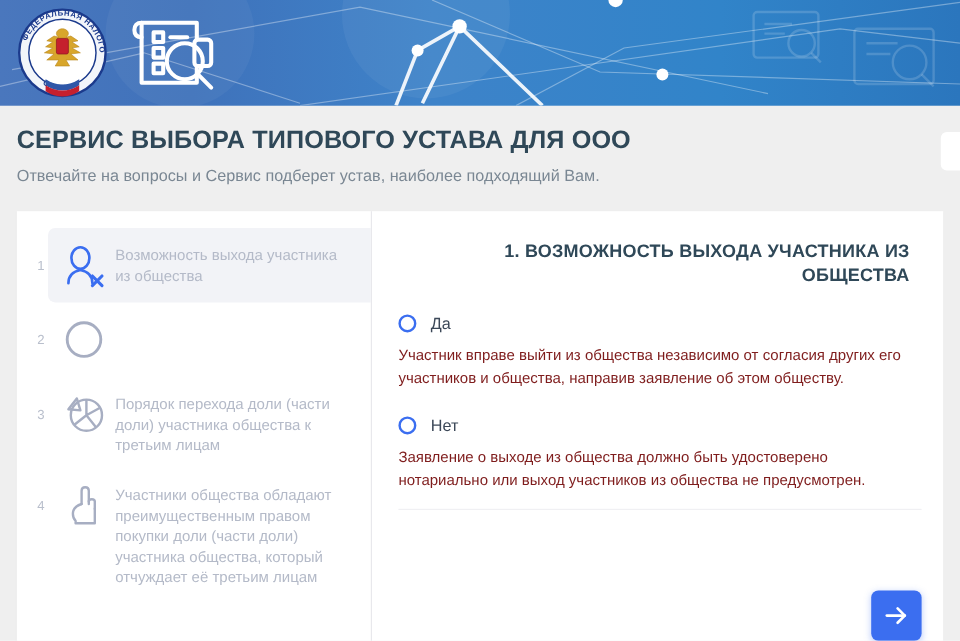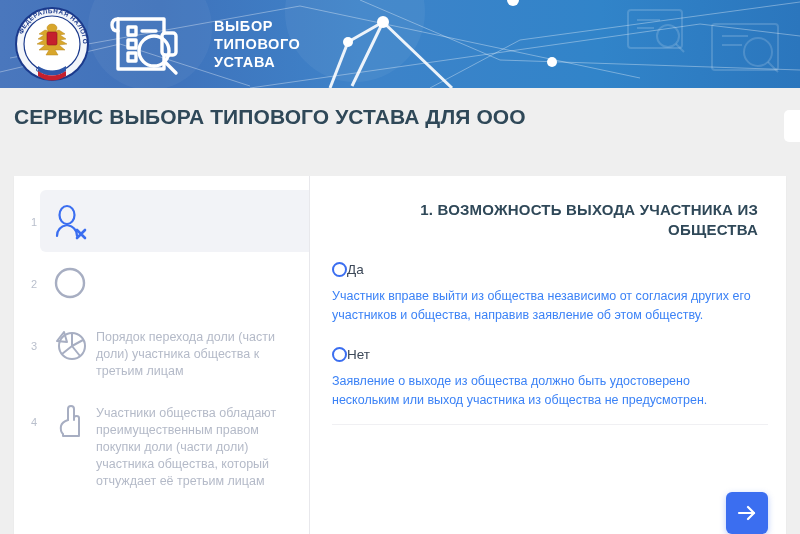--- a/index.html
+++ b/index.html
@@ -185,38 +185,39 @@
     color: #2f4858;
     letter-spacing: 0.2px;
     line-height: 20px;
     text-transform: uppercase;
     text-align: right;
   }
   .option { margin-top: 22px; }
   .option-head {
     display: flex;
     align-items: center;
+    gap: 12px;
   }
   .radio {
     width: 15px;
     height: 15px;
     border: 2px solid #3b6ef0;
     border-radius: 50%;
     flex: 0 0 15px;
     background: #fff;
   }
   .option-label {
     font-size: 13.5px;
     color: #3c4858;
   }
   .option-desc {
     margin-top: 10px;
     font-size: 12.5px;
     line-height: 19px;
-    color: #3b82f6;
+    color: #7f1d1d;
     max-width: 440px;
   }
   .divider {
     position: absolute;
     left: 22px;
     right: 18px;
     top: 248px;
     height: 1px;
     background: #f0f0f3;
   }
@@ -327,48 +328,45 @@
         <rect x="22" y="16" width="8" height="8"></rect>
         <rect x="22" y="29" width="8" height="8"></rect>
         <rect x="22" y="42" width="8" height="8"></rect>
         <line x1="36" y1="20" x2="50" y2="20"></line>
         <rect x="56" y="22" width="14" height="22" rx="3"></rect>
         <circle cx="48" cy="40" r="15" fill="none"></circle>
         <line x1="59" y1="51" x2="70" y2="62"></line>
       </svg>
     </div>
 
-    <div class="banner-title">
-      <div>ВЫБОР</div>
-      <div>ТИПОВОГО</div>
-      <div>УСТАВА</div>
-    </div>
   </div>
 </div>
 
 <div class="titleblock">
   <div class="page-title">СЕРВИС ВЫБОРА ТИПОВОГО УСТАВА ДЛЯ ООО</div>
+  <div class="page-sub">Отвечайте на вопросы и Сервис подберет устав, наиболее подходящий Вам.</div>
 </div>
 
 <div class="edge-chip"></div>
 
 <div class="card">
 
   <div class="sidebar">
 
     <div class="step active">
       <div class="hl"></div>
       <div class="step-num">1</div>
       <div class="step-icon">
         <svg width="34" height="36" viewBox="0 0 34 36" fill="none" stroke="#3b6ef0" stroke-width="2.2" stroke-linecap="round" stroke-linejoin="round">
           <ellipse cx="14" cy="11" rx="7.5" ry="9"></ellipse>
           <path d="M4 32 q0 -9 10 -11 q10 2 10 11"></path>
           <path d="M24 26 L32 34 M32 26 L24 34" stroke-width="2.6"></path>
         </svg>
       </div>
+      <div class="step-label">Возможность выхода участника из общества</div>
     </div>
 
     <div class="step">
       <div class="step-num">2</div>
       <div class="step-icon">
         <svg width="34" height="34" viewBox="0 0 34 34" fill="none" stroke="#a7aec2" stroke-width="2.4">
           <circle cx="17" cy="17" r="14"></circle>
         </svg>
       </div>
     </div>
@@ -408,21 +406,21 @@
         <span class="option-label">Да</span>
       </div>
       <div class="option-desc">Участник вправе выйти из общества независимо от согласия других его участников и общества, направив заявление об этом обществу.</div>
     </div>
 
     <div class="option">
       <div class="option-head">
         <span class="radio"></span>
         <span class="option-label">Нет</span>
       </div>
-      <div class="option-desc">Заявление о выходе из общества должно быть удостоверено нескольким или выход участника из общества не предусмотрен.</div>
+      <div class="option-desc">Заявление о выходе из общества должно быть удостоверено нотариально или выход участников из общества не предусмотрен.</div>
     </div>
 
     <div class="divider"></div>
 
     <button class="next-btn">
       <svg width="20" height="16" viewBox="0 0 20 16" fill="none" stroke="#ffffff" stroke-width="2.2" stroke-linecap="round" stroke-linejoin="round">
         <line x1="2" y1="8" x2="17" y2="8"></line>
         <polyline points="11,2 17,8 11,14"></polyline>
       </svg>
     </button>

